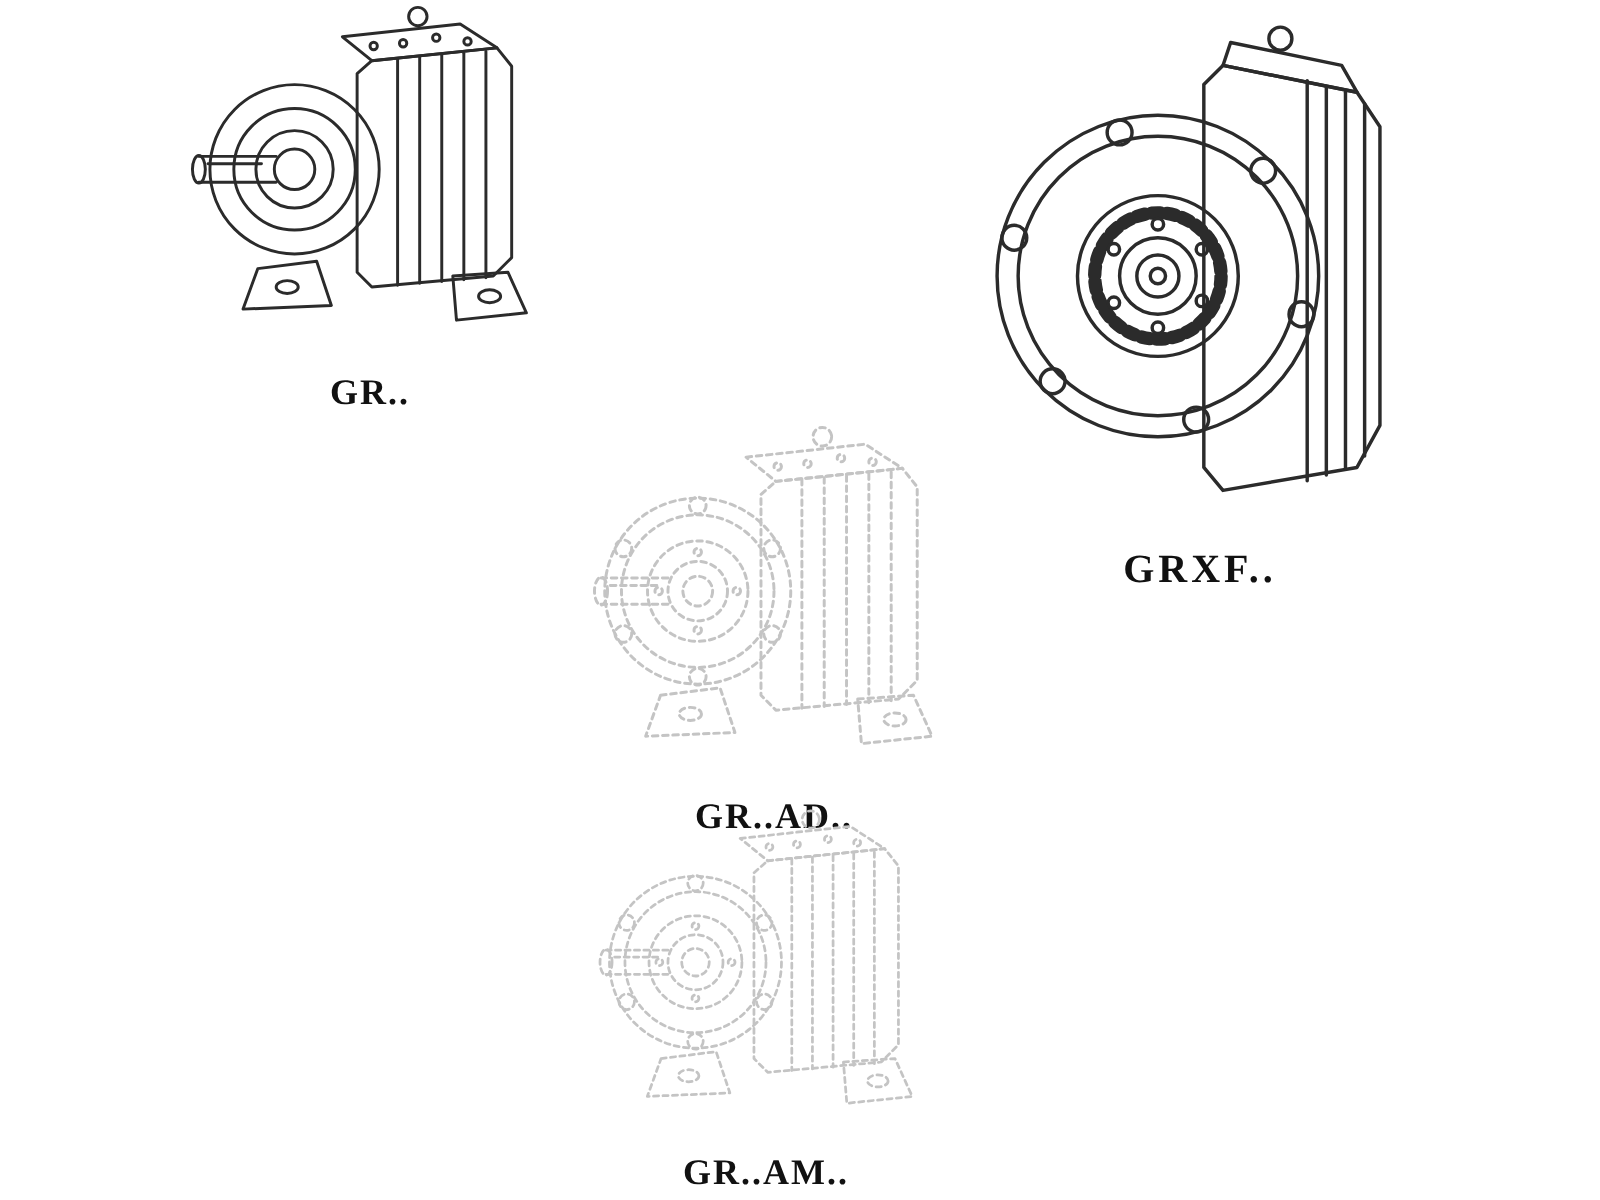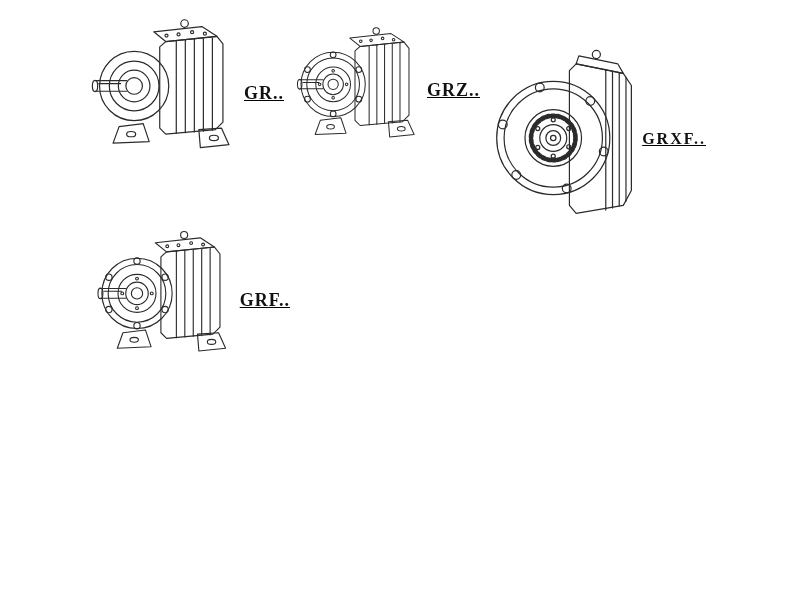--- a/index.html
+++ b/index.html
@@ -1,23 +1,23 @@
 <!DOCTYPE html>
 <html><head>
 <meta charset="utf-8">
 <style>
   * { margin:0; padding:0; box-sizing:border-box; }
   html,body { background:#ffffff; }
   body { font-family:"Liberation Serif", serif; }
   .canvas { position:relative; width:800px; height:600px; background:#ffffff; overflow:hidden; }
   .defs-only { position:absolute; width:0; height:0; overflow:hidden; }
-  .fig { position:absolute; display:flex; flex-direction:row; align-items:center;text-decoration:underline; }
+  .fig { position:absolute; display:flex; flex-direction:column; align-items:center; }
   .fig svg.draw { display:block; }
   .cap { font-weight:bold; color:#111111; font-size:18px; letter-spacing:1px; margin-top:2px; text-align:center; white-space:nowrap; }
-  .cap.big { font-size:16px; letter-spacing:2px; }
+  .cap.big { font-size:20px; letter-spacing:2px; }
   svg.dark  { color:#2b2b2b; }
   svg.ghost { color:#c4c4c4; }
   svg.ghost * { stroke-dasharray:3 2.5; }
 
   #fig-gr   { left:86px;  top:0;     width:198px; }
   #fig-gr   svg { width:198px; height:184px; }
   #fig-grz  { left:292px; top:0;     width:188px; }
   #fig-grz  svg { width:188px; height:179px; }
   #fig-grxf { left:494px; top:4px;   width:212px; }
   #fig-grxf svg { width:212px; height:268px; }
@@ -169,38 +169,38 @@
     </defs>
   </svg>
 
   <figure class="fig" id="fig-gr">
     <svg class="draw dark" viewBox="0 0 210 200">
         <use href="#gb-plain"></use>
       </svg>
     <figcaption class="cap">GR..</figcaption>
   </figure>
 
-  <figure class="fig" id="fig-grz">
-    <svg class="draw dark" viewBox="0 0 210 200">
-        <use href="#gb-flange"></use>
-      </svg>
-    <figcaption class="cap">GRZ..</figcaption>
-  </figure>
 
   <figure class="fig" id="fig-grxf">
     <svg class="draw dark" viewBox="0 0 220 280">
         <use href="#gb-front"></use>
       </svg>
     <figcaption class="cap big">GRXF..</figcaption>
   </figure>
 
-  <figure class="fig" id="fig-grf">
-    <svg class="draw dark" viewBox="0 0 210 200">
+
+  <figure class="fig" id="fig-grad">
+    <svg class="draw ghost" viewBox="0 0 210 200">
         <use href="#gb-flange"></use>
       </svg>
-    <figcaption class="cap">GRF..</figcaption>
-  </figure>
-
-
-
+    <figcaption class="cap">GR..AD..</figcaption>
+  </figure>
+
+
+  <figure class="fig" id="fig-gram">
+    <svg class="draw ghost" viewBox="0 0 210 200">
+        <use href="#gb-flange"></use>
+      </svg>
+    <figcaption class="cap">GR..AM..</figcaption>
+  </figure>
 
 
 </div>
 
 </body></html>

